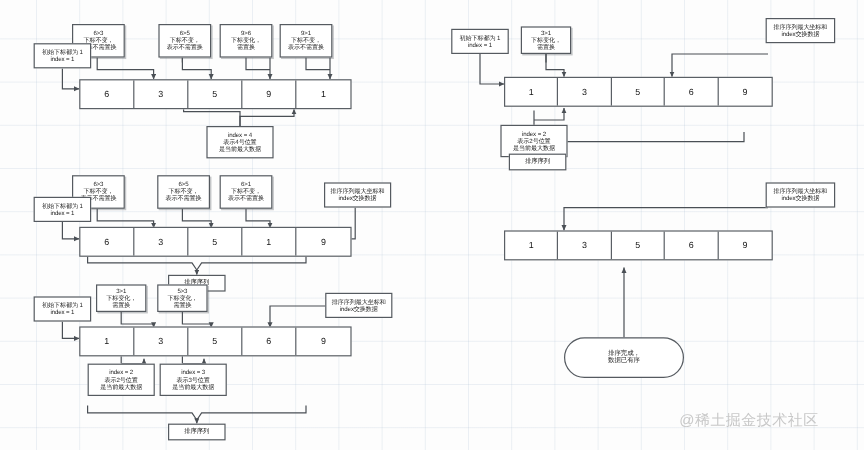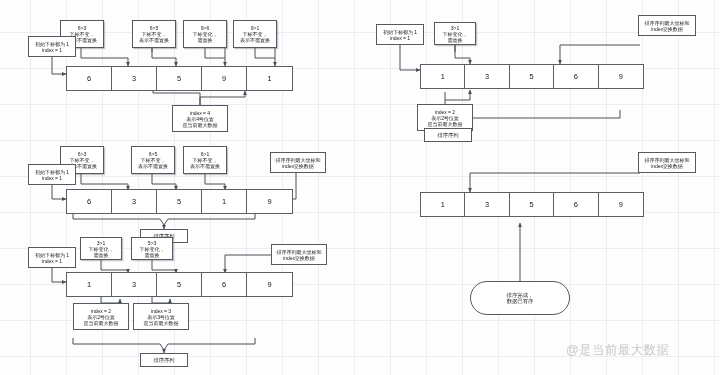--- a/index.html
+++ b/index.html
@@ -290,15 +290,15 @@
     <div class="cell" style="width:44.8px;">5</div>
     <div class="cell" style="width:44.8px;">6</div>
     <div class="cell" style="width:44.8px;">9</div>
   </div>
 
   <div class="node round" style="left:470px;top:281px;width:100px;height:34px;">
     <span>排序完成，</span>
     <span>数据已有序</span>
   </div>
 
-  <div class="watermark" style="left:566px;top:342px;">@是当前最大数据</div>
+  <div class="watermark" style="left:566px;top:342px;">@稀土掘金技术社区</div>
 
 </div>
 
 </body></html>

